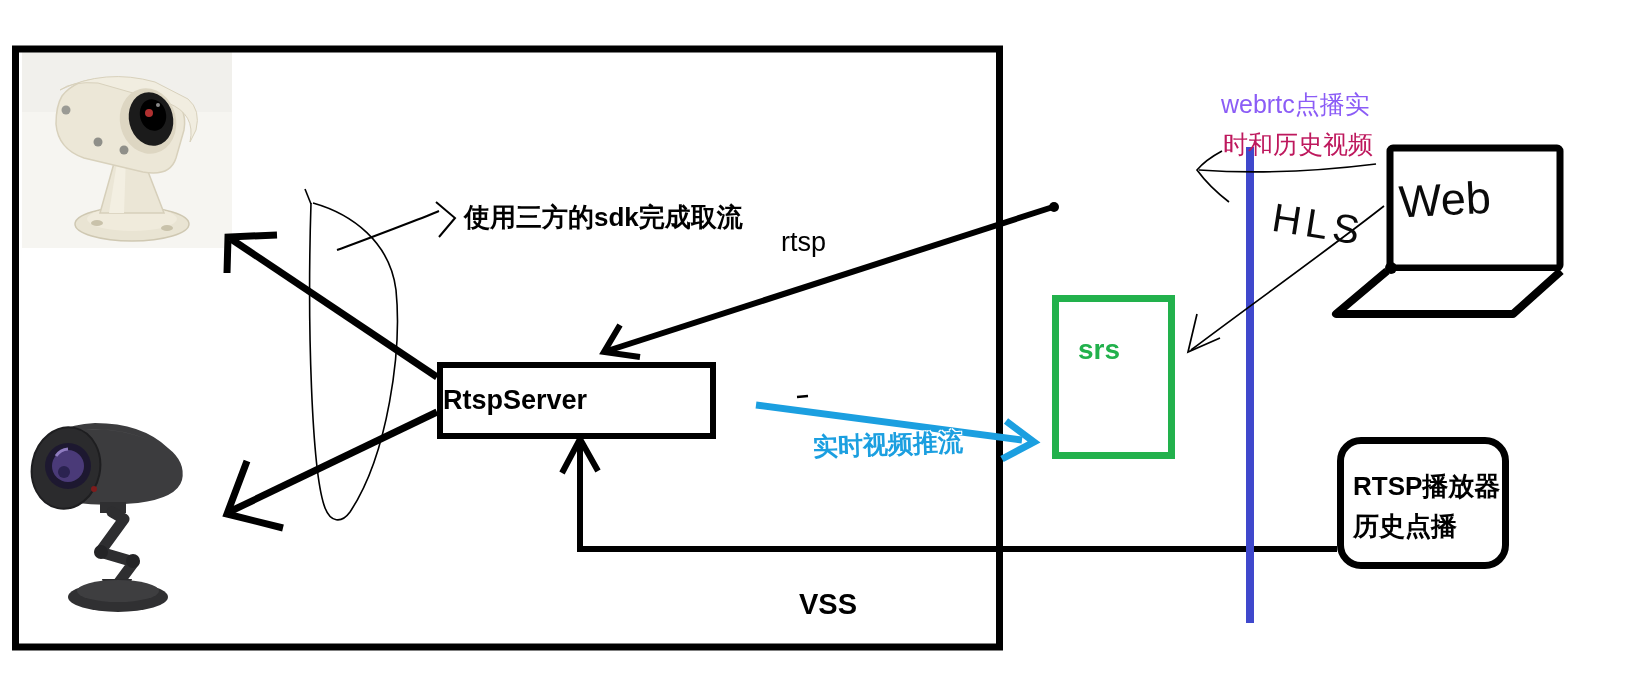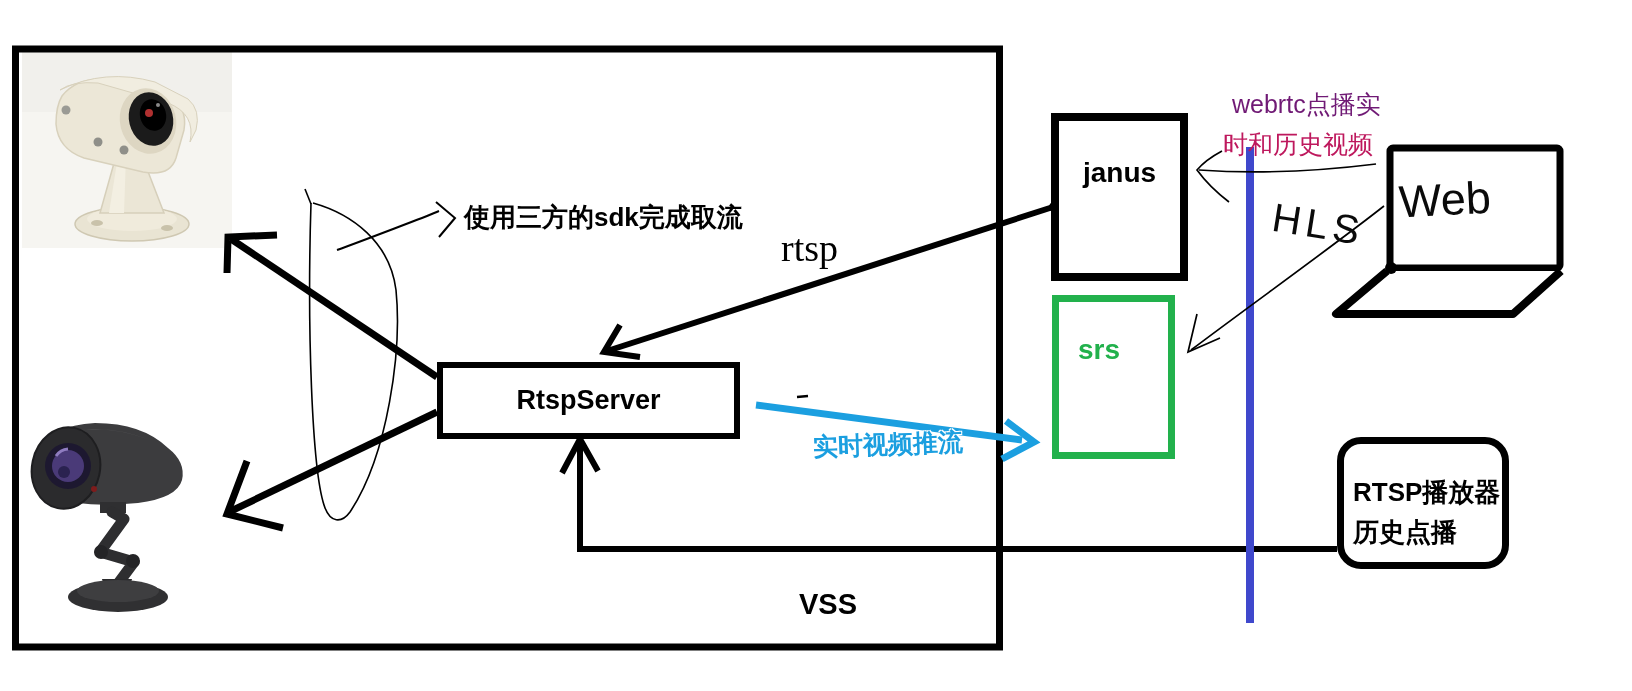--- a/index.html
+++ b/index.html
@@ -2,31 +2,31 @@
 <html style="--srs-green: #22b14c; --push-arrow-cyan: #1b9fe0; --timeline-blue: #3f48cc; --ink-black: #000000;"><head>
 <meta charset="utf-8">
 <style>
   html,body{margin:0;padding:0;background:#fff;}
   .stage{position:relative;width:1632px;height:691px;overflow:hidden;background:#fff;
          font-family:"Liberation Sans","DejaVu Sans",sans-serif;color:#000;}
   .stage svg{position:absolute;left:0;top:0;}
   .lbl{position:absolute;white-space:nowrap;line-height:1.15;}
   .box{position:absolute;box-sizing:border-box;background:#fff;border-style:solid;border-color:#000;}
   .box .blabel{position:absolute;white-space:nowrap;font-weight:bold;}
-  #node-rtspserver{left:437px;top:362px;width:303px;height:77px;border-width:6px;
-                   display:flex;align-items:center;justify-content:center;font-size:27px;font-weight:bold;}
+  #node-rtspserver{left:437px;top:362px;width:279px;height:77px;border-width:6px;
+                   display:flex;align-items:center;font-size:27px;font-weight:bold;}
   #node-janus{left:1051px;top:113px;width:137px;height:168px;border-width:8px;}
   #node-janus .blabel{left:0;right:0;top:36px;text-align:center;font-size:28px;}
   #node-srs{left:1052px;top:295px;width:123px;height:164px;border-width:7px;border-color:var(--srs-green);}
   #node-srs .blabel{left:19px;top:32px;font-size:28px;color:var(--srs-green);}
   #node-player{left:1337px;top:437px;width:172px;height:132px;border-width:7px;border-radius:24px;
-               padding:28px 0 0 9px;font-size:26px;font-weight:bold;line-height:40px;}
+               padding:22px 0 0 9px;font-size:26px;font-weight:bold;line-height:40px;}
   #sdk-note{left:464px;top:203px;font-size:26px;font-weight:bold;}
-  #rtsp-label{left:781px;top:227px;font-size:38px;font-family:Liberation Serif, serif;}
-  #webrtc-line1{left:1221px;top:90px;font-size:25px;color:#701a75;margin-left:11px;}
+  #rtsp-label{left:781px;top:227px;font-size:27px;}
+  #webrtc-line1{left:1221px;top:90px;font-size:25px;color:#8b5cf6;}
   #webrtc-line2{left:1223px;top:130px;font-size:25px;color:#be185d;}
   #push-label{left:813px;top:430px;font-size:25px;font-weight:bold;color:var(--push-arrow-cyan);
               transform:rotate(-2deg);
               text-shadow:-1px -1px 0 #fff,1px -1px 0 #fff,-1px 1px 0 #fff,1px 1px 0 #fff;}
   #vss-label{left:799px;top:588px;font-size:29px;font-weight:bold;}
   #hls-label{left:1272px;top:201px;font-size:40px;letter-spacing:5px;transform:rotate(9deg);color:#0a0a0a;}
   #web-label{left:1399px;top:174px;font-size:45px;transform:rotate(-3deg);color:#0a0a0a;}
 </style>
 </head>
 <body>
@@ -129,23 +129,20 @@
       <rect x="1390" y="148" width="170" height="120" fill="#fff" stroke="#000" stroke-width="7" rx="3"></rect>
       <path d="M1387,271 L1336,314 L1513,314 L1561,271" fill="#fff" stroke="#000" stroke-width="8" stroke-linejoin="round"></path>
       <circle cx="1391" cy="268" r="6" fill="#000"></circle>
     </g>
   </svg>
 
   <div class="box" id="node-rtspserver">
     <span>RtspServer</span>
   </div>
 
-  <div class="box" id="node-janus">
-    <span class="blabel">janus</span>
-  </div>
 
   <div class="box" id="node-srs">
     <span class="blabel">srs</span>
   </div>
 
   <div class="box" id="node-player">
     <div>RTSP播放器</div>
     <div>历史点播</div>
   </div>
 

